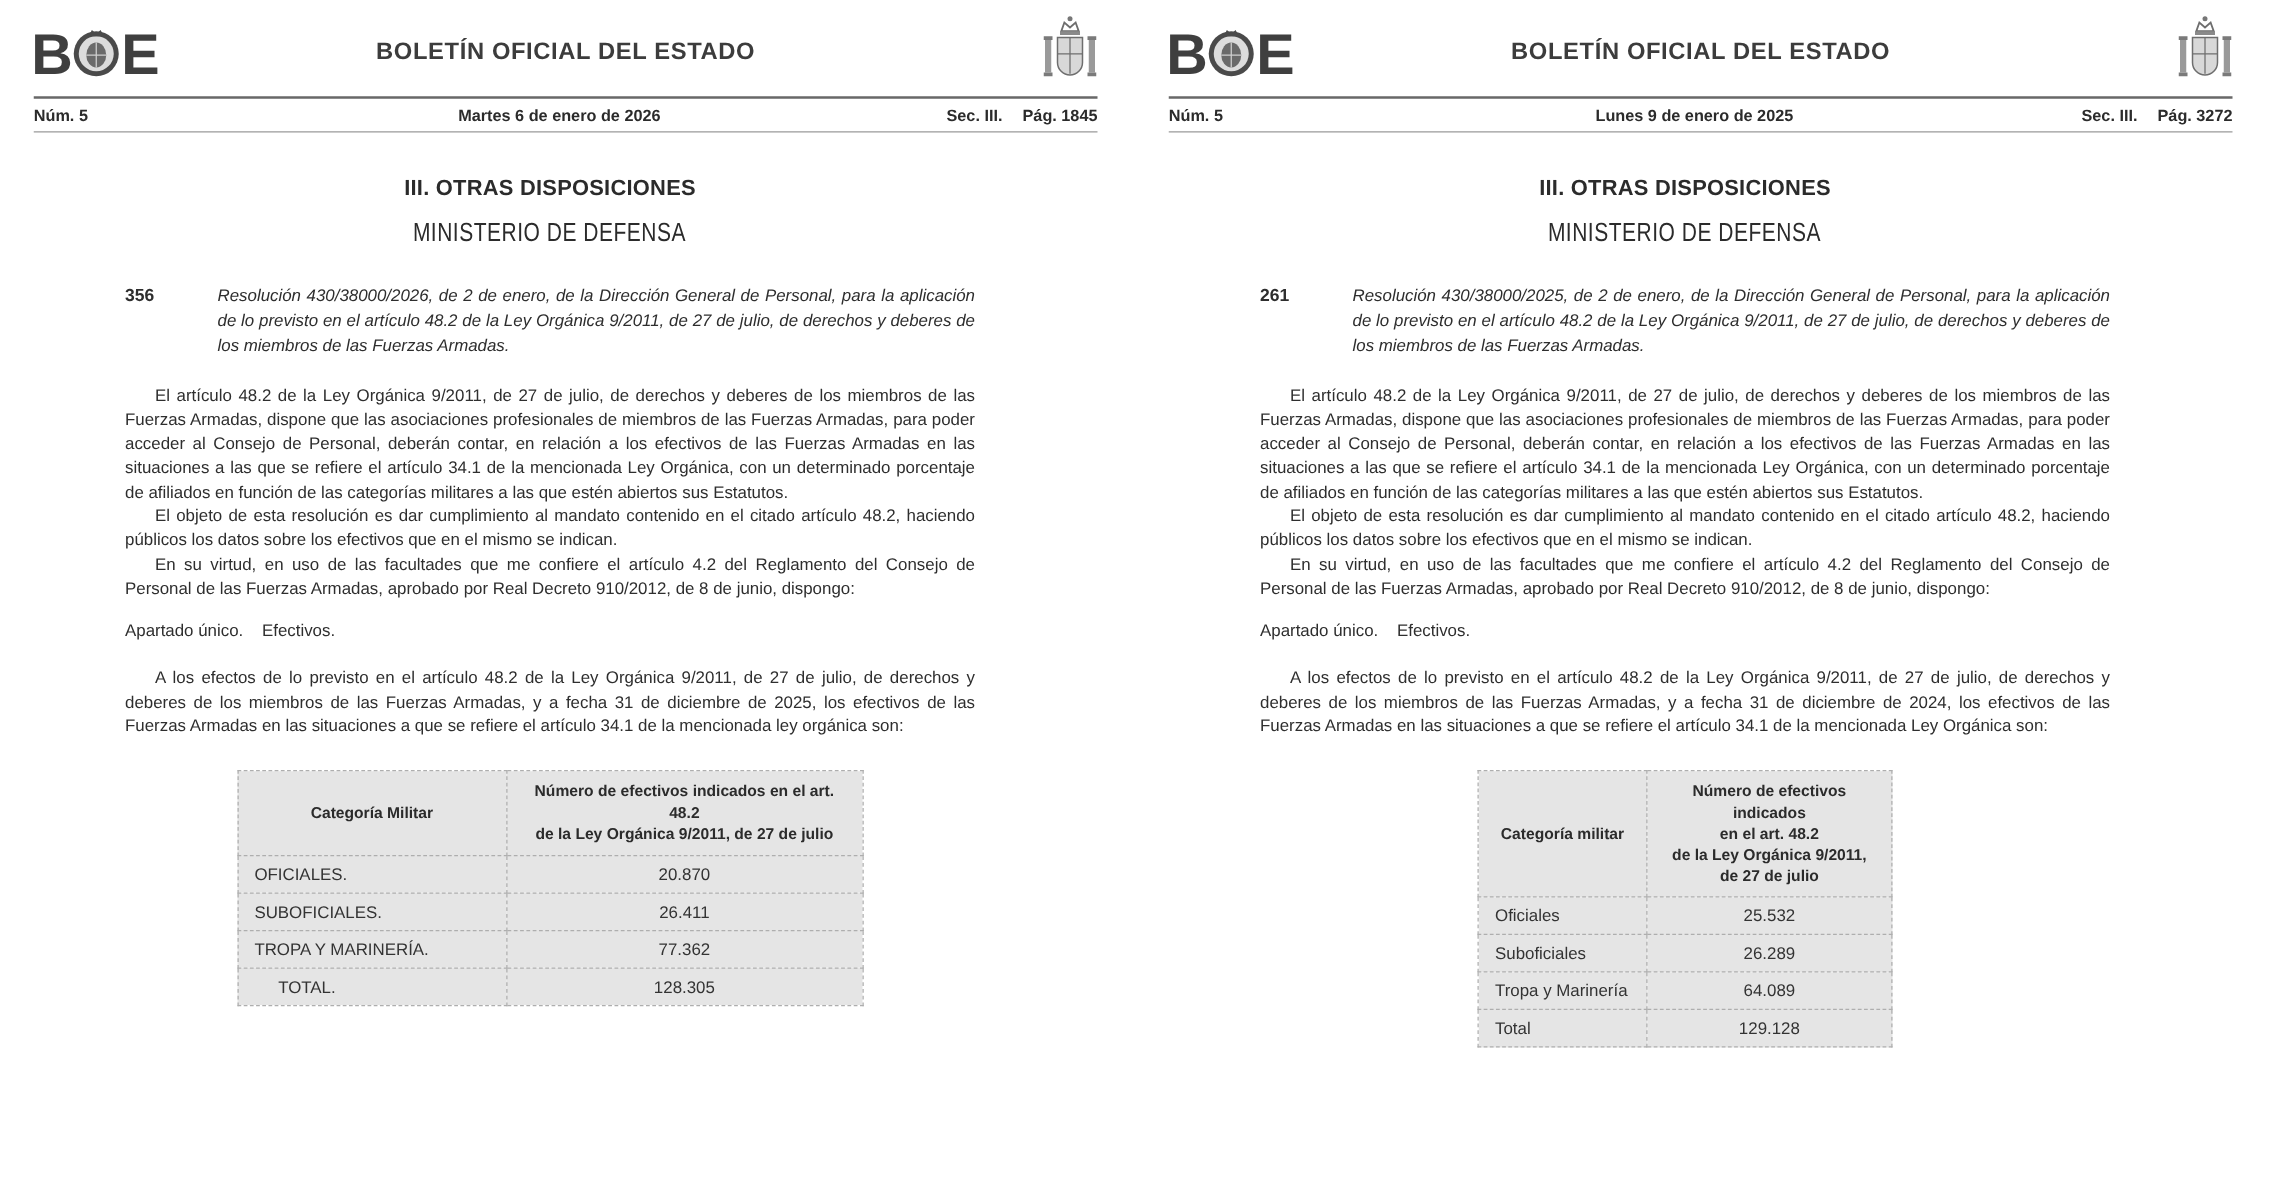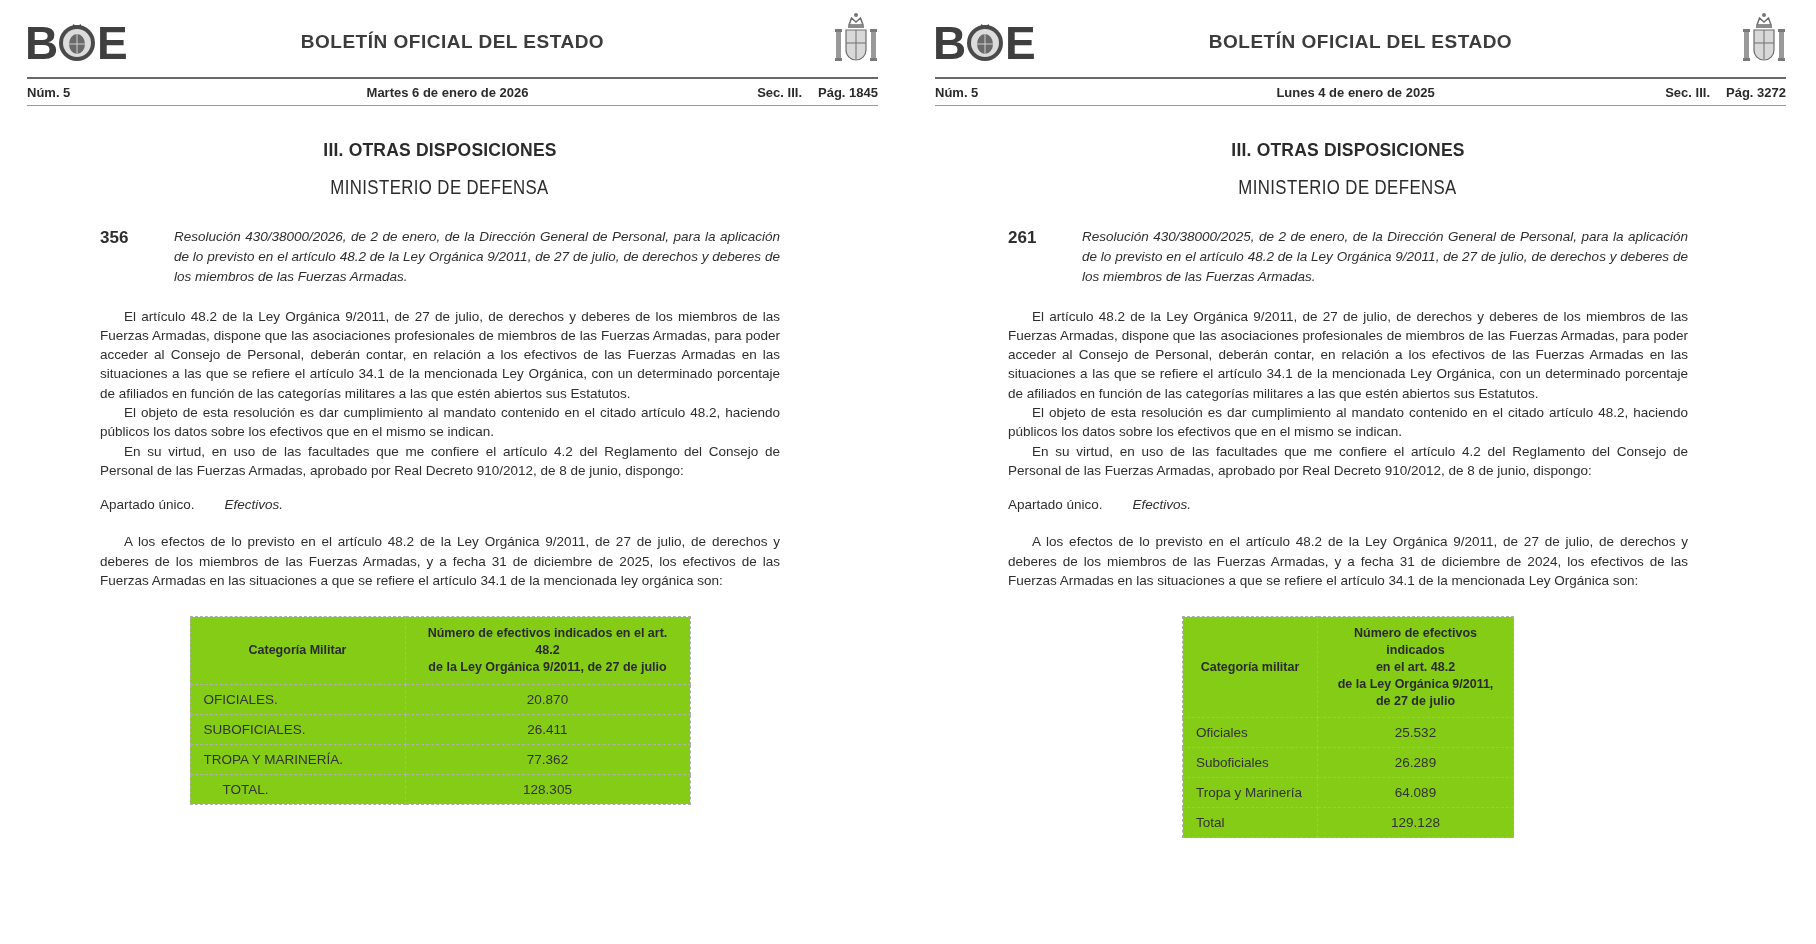--- a/index.html
+++ b/index.html
@@ -31,29 +31,29 @@
   .meta { display: flex; align-items: baseline; font-size: 13px; font-weight: bold; color: #2b2b2b; padding: 6px 0 5px; }
   .meta-num { width: 200px; }
   .meta-date { flex: 1; text-align: center; }
   .meta-ref { width: 210px; display: flex; justify-content: flex-end; gap: 16px; }
   
   .page-body { width: 680px; margin-left: 73px; }
   .section-heading { text-align: center; font-size: 17.5px; font-weight: bold; letter-spacing: 0.2px; margin-top: 34px; color: #2b2b2b; }
   .ministry { text-align: center; margin-top: 14px; font-size: 21px; color: #2b2b2b; }
   .ministry span { display: inline-block; transform: scaleX(0.8); letter-spacing: 0.5px; }
   .resolution { display: flex; margin-top: 28px; }
-  .res-num { width: 74px; font-weight: bold; font-size: 17px; padding-top: 1px; }
+  .res-num { width: 74px; font-weight: bold; font-size: 14px; padding-top: 1px; }
   .res-text { flex: 1; font-style: italic; font-size: 13.5px; line-height: 1.47; text-align: justify; }
   .para { font-size: 13.5px; line-height: 1.43; text-align: justify; text-indent: 24px; margin: 0; }
   .para-first { margin-top: 20px; }
   .apartado { margin: 17px 0 20px; font-size: 13.5px; text-indent: 0; }
-  .apartado .term { font-style: italic; margin-left: 30px; }
+  .apartado .term { margin-left: 15px; }
   
   table.personnel { border-collapse: collapse; margin: 26px auto 0 auto; }
-  table.personnel th, table.personnel td { border: 1px dashed #aeaeae; background: #84cc16; }
+  table.personnel th, table.personnel td { border: 1px dashed #aeaeae; background: #e5e5e5; }
   table.personnel th {
     font-size: 12.5px; font-weight: bold; text-align: center;
     padding: 8px 10px; line-height: 1.35; white-space: pre-line; color: #2b2b2b;
   }
   table.personnel td { font-size: 13.5px; color: #333; }
   td.cat { text-align: left; padding: 7px 6px 7px 13px; margin-top: 20px; }
   td.val { text-align: center; padding: 7px 10px; }
   td.cat.indent { padding-left: 32px; }
   .t-wide .c1 { width: 215px; } .t-wide .c2 { width: 285px; }
   .t-narrow .c1 { width: 135px; } .t-narrow .c2 { width: 196px; }
@@ -175,21 +175,21 @@
         <rect x="36" y="46" width="7" height="3" fill="#7a7a7a"></rect>
         <path d="M12 18 h20 v20 a10 10 0 0 1 -20 0 z" fill="#d8d8d8" stroke="#6e6e6e" stroke-width="1.2"></path>
         <line x1="22" y1="18" x2="22" y2="47" stroke="#6e6e6e" stroke-width="1"></line>
         <line x1="12" y1="31" x2="32" y2="31" stroke="#6e6e6e" stroke-width="1"></line>
       </svg>
     </div>
   </div>
   <hr class="rule-heavy">
   <div class="meta">
     <div class="meta-num">Núm. 5</div>
-    <div class="meta-date">Lunes 4 de enero de 2025</div>
+    <div class="meta-date">Lunes 9 de enero de 2025</div>
     <div class="meta-ref">
       <span>Sec. III.</span>
       <span>Pág. 3272</span>
     </div>
   </div>
   <hr class="rule-light">
   <div class="page-body">
     <div class="section-heading">III. OTRAS DISPOSICIONES</div>
     <div class="ministry"><span>MINISTERIO DE DEFENSA</span></div>
     <div class="resolution">

